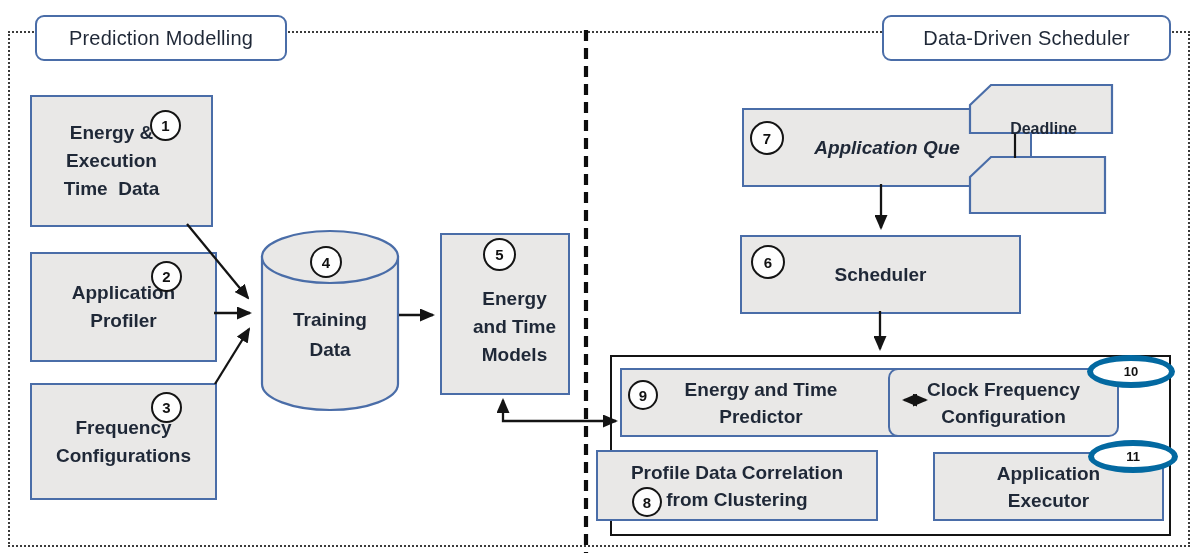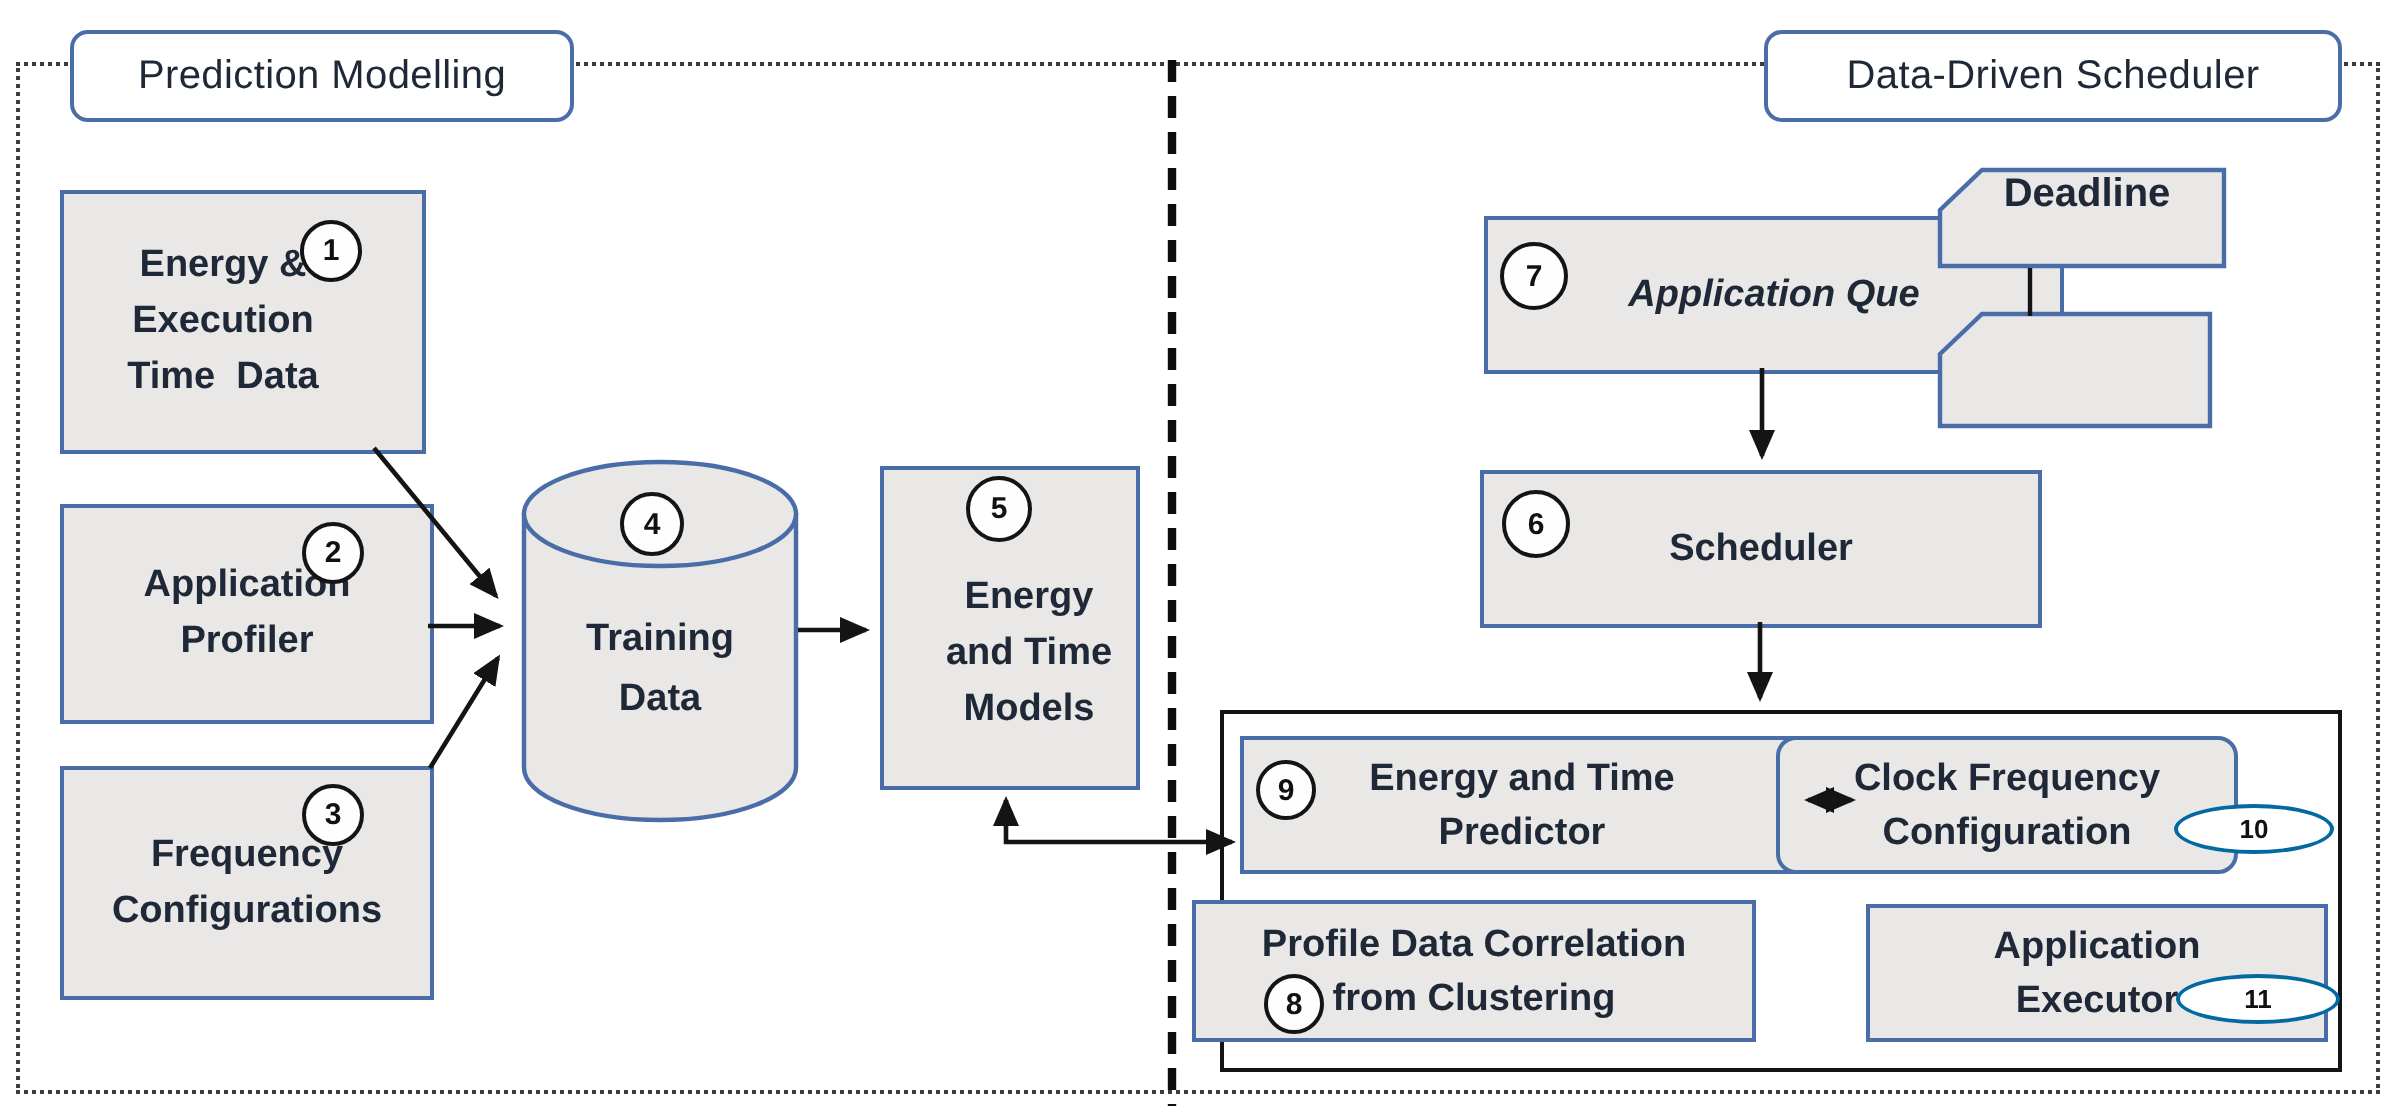--- a/index.html
+++ b/index.html
@@ -26,23 +26,23 @@
   
   #predictor-container{left:610px;top:355px;width:557px;height:177px;border:2.5px solid #141414;background:#ffffff;z-index:2;}
   
   .num-circle{
     background:#fefefe;border:2px solid #141414;border-radius:50%;z-index:8;
     display:flex;align-items:center;justify-content:center;
     font-weight:600;font-size:15px;color:#111;line-height:1;
   }
   
   .num-ellipse{
-    background:#ffffff;border:2px solid #0369a1;border-radius:50%;z-index:8;
+    background:#ffffff;border:6px solid #0369a1;border-radius:50%;z-index:8;
     display:flex;align-items:center;justify-content:center;
-    font-weight:700;font-size:13px;color:#111;line-height:1;margin-top:47px;
+    font-weight:700;font-size:13px;color:#111;line-height:1;
   }
   
   .overlay-text{
     z-index:7;display:flex;flex-direction:column;align-items:center;justify-content:center;
     font-weight:700;color:#1f2837;text-align:center;
   }
   #svg-layer{left:0;top:0;width:1196px;height:559px;z-index:5;pointer-events:none;}
 </style>
 </head>
 <body>
@@ -138,21 +138,21 @@
     <path d="M 881 184 L 881 228" stroke="#141414" stroke-width="2.3" fill="none" marker-end="url(#ah)"></path>
     <path d="M 880 311 L 880 349" stroke="#141414" stroke-width="2.3" fill="none" marker-end="url(#ah)"></path>
     <path d="M 904 400 L 926 400" stroke="#141414" stroke-width="2.3" fill="none" marker-start="url(#ah)" marker-end="url(#ah)"></path>
   </svg>
 
   <div class="abs overlay-text" style="left:262px;top:293px;width:136px;height:84px;font-size:19px;line-height:30px;">
     <div class="box-line">Training</div>
     <div class="box-line">Data</div>
   </div>
 
-  <div class="abs overlay-text" style="left:975px;top:69px;width:137px;height:56px;font-size:20px;">
+  <div class="abs overlay-text" style="left:975px;top:101px;width:137px;height:56px;font-size:16px;">
     <div class="box-line">Deadline</div>
   </div>
 
 
   <div class="abs num-circle" style="left:150px;top:110px;width:27px;height:27px;">
       <span>1</span>
     </div>
   <div class="abs num-circle" style="left:151px;top:261px;width:27px;height:27px;">
       <span>2</span>
     </div>

